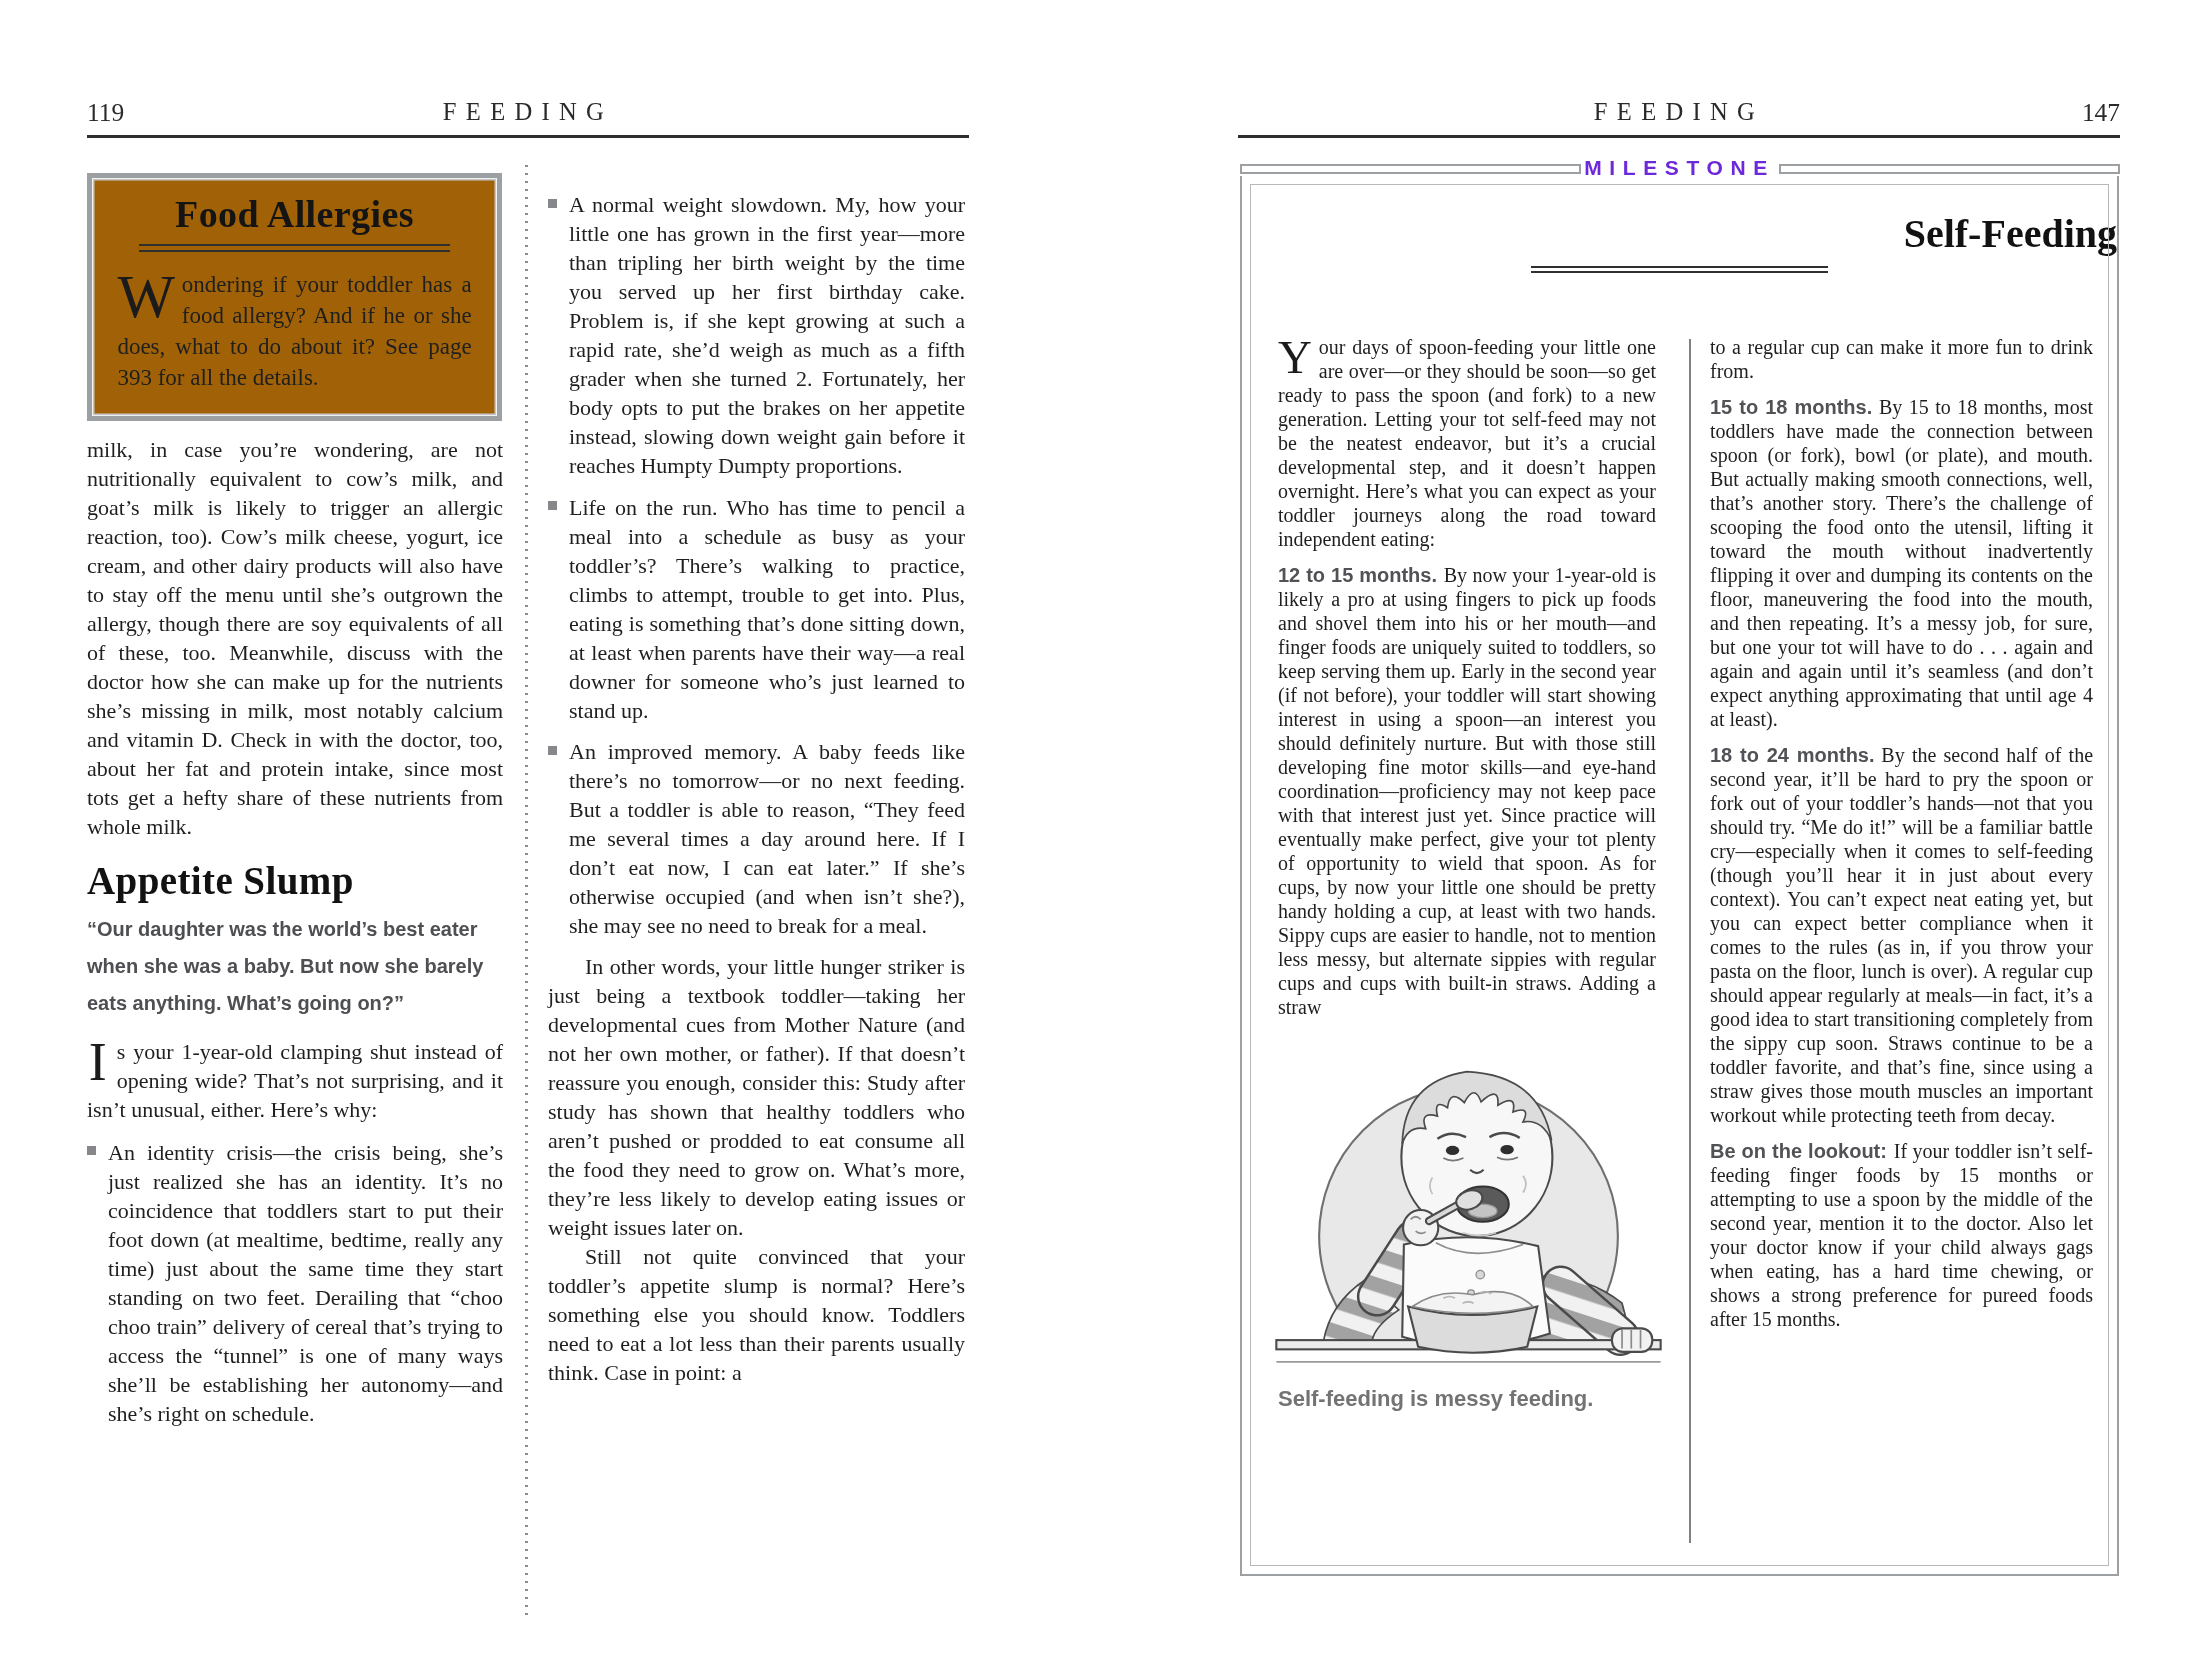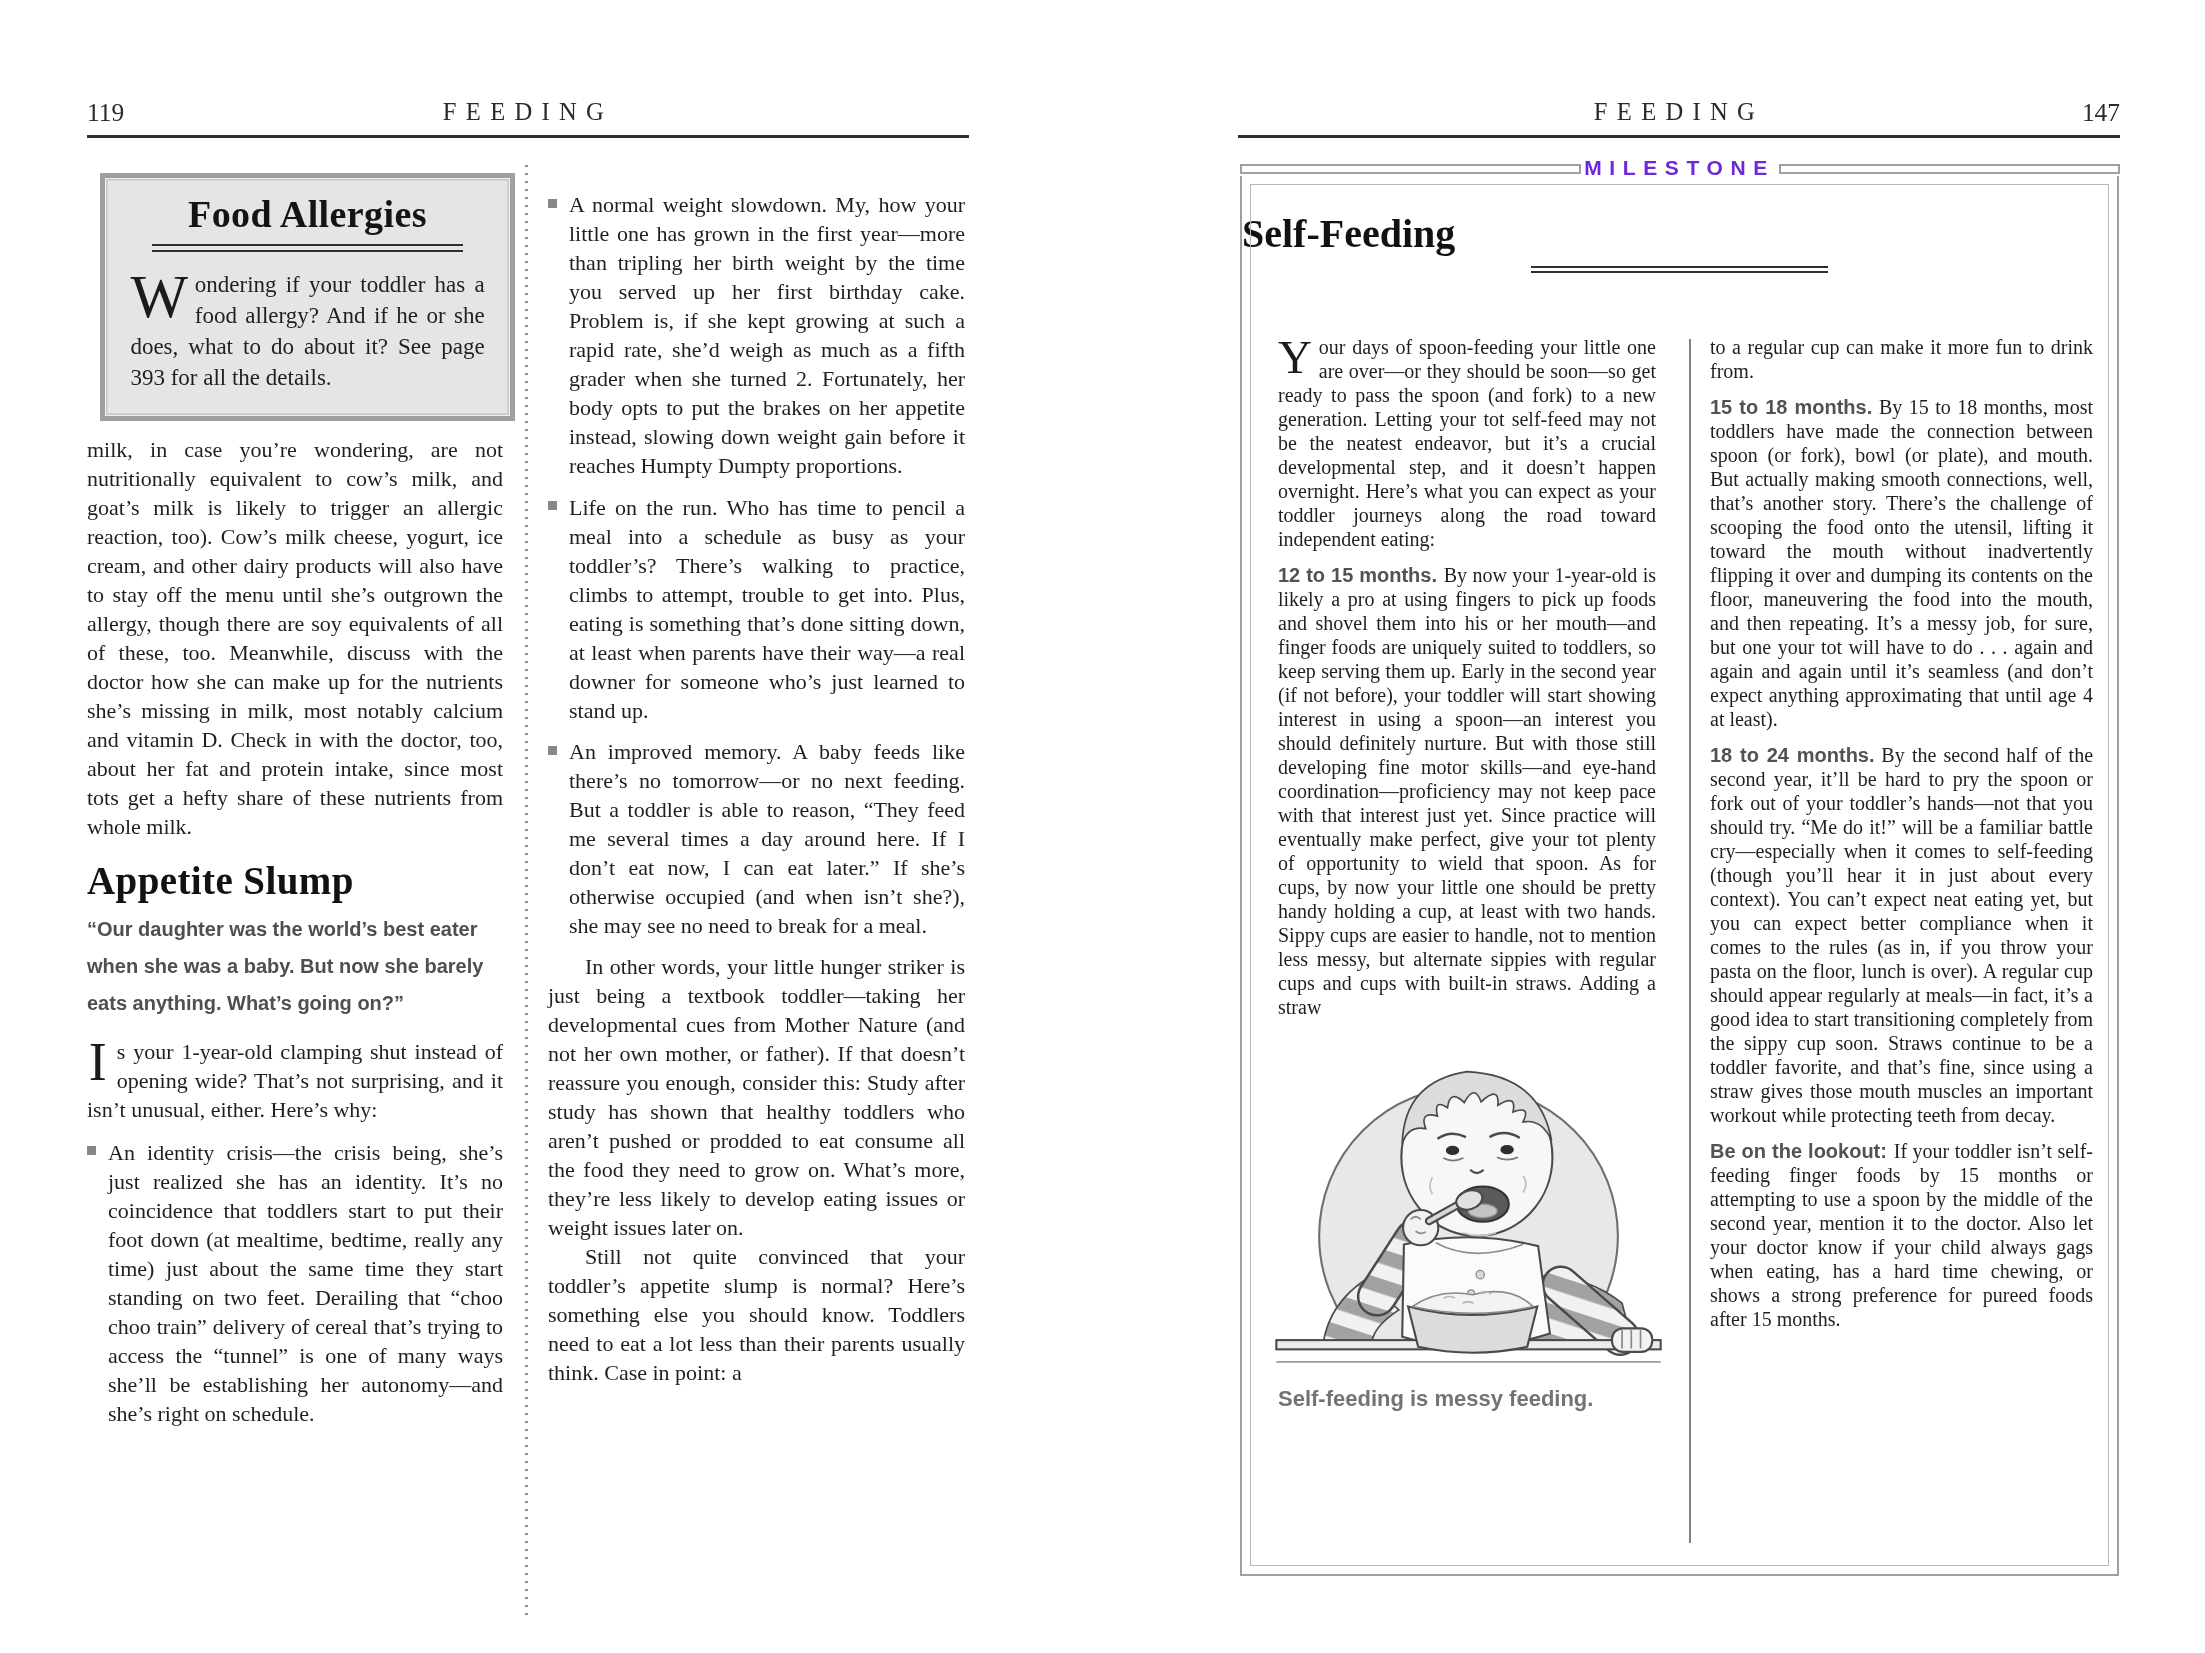--- a/index.html
+++ b/index.html
@@ -19,22 +19,22 @@
 
   
   .col { position:absolute; text-align:justify; hyphens:auto; }
   .body-l { font-size:22px; line-height:29px; }
   .dotted-div {
     position:absolute; left:525px; top:165px; width:2.5px; height:1452px;
     background:repeating-linear-gradient(to bottom,#8c8c8c 0 2.5px, transparent 2.5px 8px);
   }
   
   .fa-box {
-    position:absolute; left:100px; top:173px; width:415px; height:248px;
-    border:5.1px solid #9da0a2; background:#e5e5e5;
+    position:absolute; left:87px; top:173px; width:415px; height:248px;
+    border:5.1px solid #9da0a2; background:#a16207;
     box-shadow: inset 0 0 0 0.8px #fdfdfd, inset 0 0 0 2.5px #c4c6c8;
     padding:13.6px 25.4px 0 25.4px;
   }
   .box-title { font-size:38px; font-weight:bold; color:#141414; text-align:center; letter-spacing:0.4px; }
   .dbl-rule { height:7.6px; border-top:2.1px solid #2f2f2f; border-bottom:2.1px solid #2f2f2f; }
   .fa-box .dbl-rule { width:88%; margin:8.5px auto 17px auto; }
   .fa-box p { font-size:23px; line-height:31px; text-align:justify; hyphens:auto; }
   .dropcap { float:left; font-weight:normal; color:#1b1b1b; }
   .dc-w { font-size:61px; line-height:49px; padding:3.4px 6.8px 0 0; }
   .dc-i { font-size:54px; line-height:46px; padding:2.5px 10.2px 0 1.7px; }
@@ -62,21 +62,21 @@
     position:absolute; top:-12px; height:10.2px; background:#fff;
     border:2.5px solid #9da0a2;
   }
   .ms-bar.left { left:-2.5px; width:341px; }
   .ms-bar.right { right:-2.5px; width:341px; }
   .ms-label {
     position:absolute; top:-20.4px; left:0; right:0; text-align:center;
     font-family:"Liberation Sans", sans-serif; font-weight:bold;
     font-size:21px; letter-spacing:7.6px; color:#6d28d9;
   }
-  .ms-title { margin-top:34px; text-align:left; font-size:40px; font-weight:bold; color:#121212; }
+  .ms-title { margin-top:34px; text-align:right; font-size:40px; font-weight:bold; color:#121212; }
   .ms-box .dbl-rule { width:297px; margin:8.5px auto 0 auto; }
   .ms-col { position:absolute; top:159px; text-align:justify; hyphens:auto; font-size:20px; line-height:24px; }
   .ms-col1 { left:36px;  width:378px; }
   .ms-col2 { left:468px; width:383px; }
   .ms-div { position:absolute; left:447px; top:163px; width:2.1px; height:1204px; background:#7f8183; }
   .lead {
     font-family:"Liberation Sans", sans-serif; font-weight:bold;
     color:#515256; margin-right:6.8px;
   }
   .caption {

